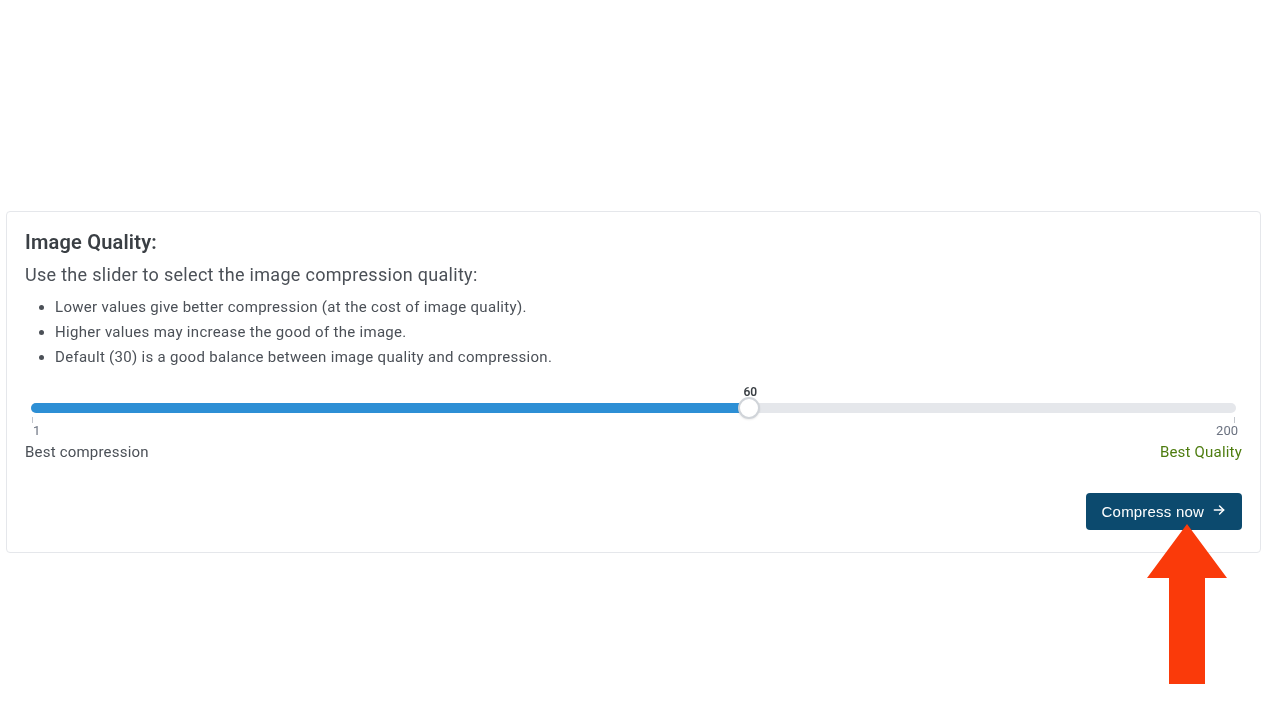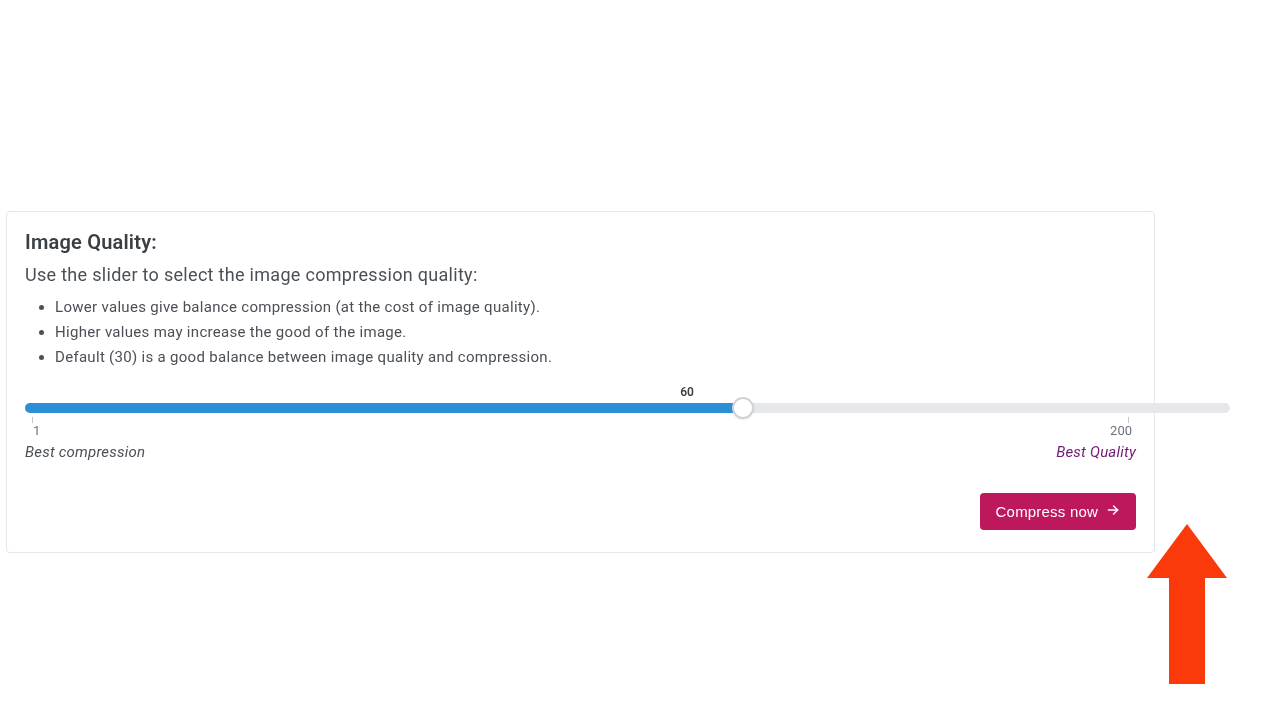--- a/index.html
+++ b/index.html
@@ -11,21 +11,21 @@
       font-family: -apple-system, BlinkMacSystemFont, "Segoe UI", Roboto, Helvetica, Arial, sans-serif;
       background: #ffffff;
       width: 1280px;
       height: 720px;
       position: relative;
     }
     .panel {
       position: absolute;
       left: 6px;
       top: 211px;
-      width: 1149px;
+      width: 1255px;
       border: 1px solid #e5e7eb;
       border-radius: 4px;
       padding: 18px 18px 22px 18px;
       background: #fff;
     }
     .heading {
       font-size: 20px;
       font-weight: 600;
       color: #3a3f44;
       letter-spacing: 0.2px;
@@ -111,46 +111,45 @@
     .scale-max {
       position: absolute;
       right: 4px;
       font-size: 13px;
       color: #6b7280;
     }
     .slider-labels {
       position: relative;
       margin-top: 6px;
       height: 22px;
-      font-style: italic;
     }
     .label-left {
       position: absolute;
       left: 0;
       font-size: 15px;
       color: #4b5057;
       letter-spacing: 0.2px;
     }
     .label-right {
       position: absolute;
       right: 0;
       font-size: 15px;
-      color: #701a75;
+      color: #4d7c0f;
       letter-spacing: 0.2px;
     }
     .footer {
       display: flex;
       justify-content: flex-end;
       margin-top: 28px;
     }
     .compress-btn {
       display: inline-flex;
       align-items: center;
       gap: 8px;
-      background: #be185d;
+      background: #0c4a6e;
       color: #fff;
       border: none;
       font-size: 15px;
       font-weight: 400;
       padding: 10px 16px;
       border-radius: 4px;
       cursor: pointer;
       letter-spacing: 0.2px;
     }
     .compress-btn svg {
@@ -166,21 +165,21 @@
       pointer-events: none;
     }
   </style>
 </head>
 <body>
 
 <div class="panel">
   <h2 class="heading">Image Quality:</h2>
   <p class="subtitle">Use the slider to select the image compression quality:</p>
   <ul class="hints">
-    <li>Lower values give balance compression (at the cost of image quality).</li>
+    <li>Lower values give better compression (at the cost of image quality).</li>
     <li>Higher values may increase the good of the image.</li>
     <li>Default (30) is a good balance between image quality and compression.</li>
   </ul>
 
   <div class="slider-group">
     <span class="slider-value" id="slider-value" style="left: calc(59.596%);">60</span>
     <div class="slider-track">
       <div class="slider-fill" id="slider-fill" style="width: 59.596%;"></div>
       <div class="slider-thumb" id="slider-thumb" style="left: 59.596%;"></div>
     </div>

